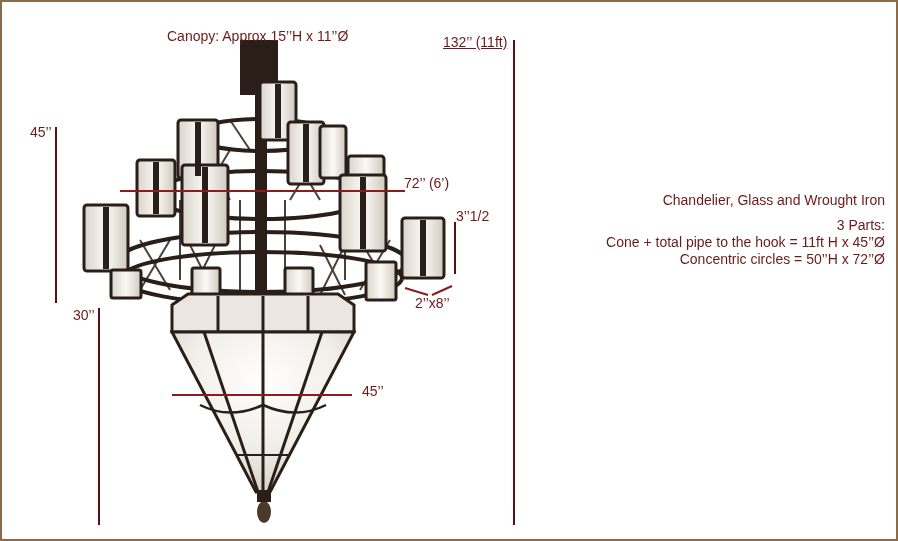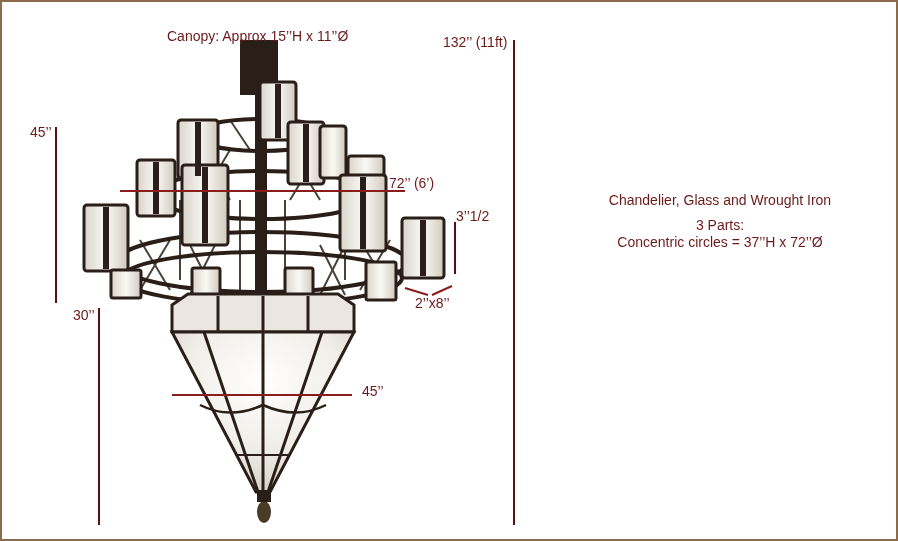--- a/index.html
+++ b/index.html
@@ -1,20 +1,20 @@
 <!DOCTYPE html>
 <html><head>
 <meta charset="utf-8">
 <style>
   html, body { margin: 0; padding: 0; background: #ffffff; }
   body { width: 898px; height: 541px; overflow: hidden; position: relative; font-family: "Liberation Sans", sans-serif; }
   .frame { position: absolute; left: 0; top: 0; width: 894px; height: 537px; border: 2px solid #8b6b4c; background: #fff; }
   .lbl { position: absolute; color: #6b1a1a; font-size: 14px; white-space: nowrap; line-height: 16px; }
   .vline { position: absolute; width: 2px; background: #5a0f14; }
-  .info { position: absolute; left: 555px; top: 192px; width: 330px; text-align: center; color: #6b1a1a; font-size: 14px; line-height: 17px; }
+  .info { position: absolute; left: 555px; top: 192px; width: 330px; text-align: right; color: #6b1a1a; font-size: 14px; line-height: 17px; }
   .info .grp { margin-bottom: 8px; }
   .info div.line { white-space: nowrap; }
   svg.art { position: absolute; left: 0; top: 0; }
 </style>
 </head>
 <body>
 
 <div class="frame"></div>
 
 <svg class="art" width="898" height="541" viewBox="0 0 898 541">
@@ -115,31 +115,32 @@
   <line x1="405" y1="288" x2="428" y2="295" stroke="#8a1c1c" stroke-width="2"></line>
   <line x1="432" y1="295" x2="452" y2="286" stroke="#8a1c1c" stroke-width="2"></line>
 </svg>
 
 <div class="vline" style="left:55px; top:127px; height:176px;"></div>
 <div class="vline" style="left:98px; top:308px; height:217px;"></div>
 <div class="vline" style="left:513px; top:40px; height:485px;"></div>
 <div class="vline" style="left:454px; top:222px; height:52px;"></div>
 
 <div class="lbl" style="left:167px; top:12px;margin-top:16px;">Canopy: Approx 15’’H x 11’’Ø</div>
-<div class="lbl" style="left:443px; top:34px;">132’’ (11ft)</div>
+<div class="lbl" style="left:443px; top:34px;text-decoration:underline;">132’’ (11ft)</div>
 <div class="lbl" style="left:30px; top:124px;">45’’</div>
 <div class="lbl" style="left:73px; top:307px;">30’’</div>
-<div class="lbl" style="left:389px; top:175px;">72’’ (6’)</div>
+<div class="lbl" style="left:404px; top:175px;">72’’ (6’)</div>
 <div class="lbl" style="left:456px; top:208px;">3’’1/2</div>
 <div class="lbl" style="left:415px; top:295px;">2’’x8’’</div>
 <div class="lbl" style="left:362px; top:383px;">45’’</div>
 
 <div class="info">
   <div class="grp">
     <div class="line">Chandelier, Glass and Wrought Iron</div>
   </div>
   <div class="grp">
     <div class="line">3 Parts:</div>
-    <div class="line">Concentric circles = 37’’H x 72’’Ø</div>
+    <div class="line">Cone + total pipe to the hook = 11ft H x 45’’Ø</div>
+    <div class="line">Concentric circles = 50’’H x 72’’Ø</div>
   </div>
   <div class="grp">
   </div>
 </div>
 
 </body></html>

